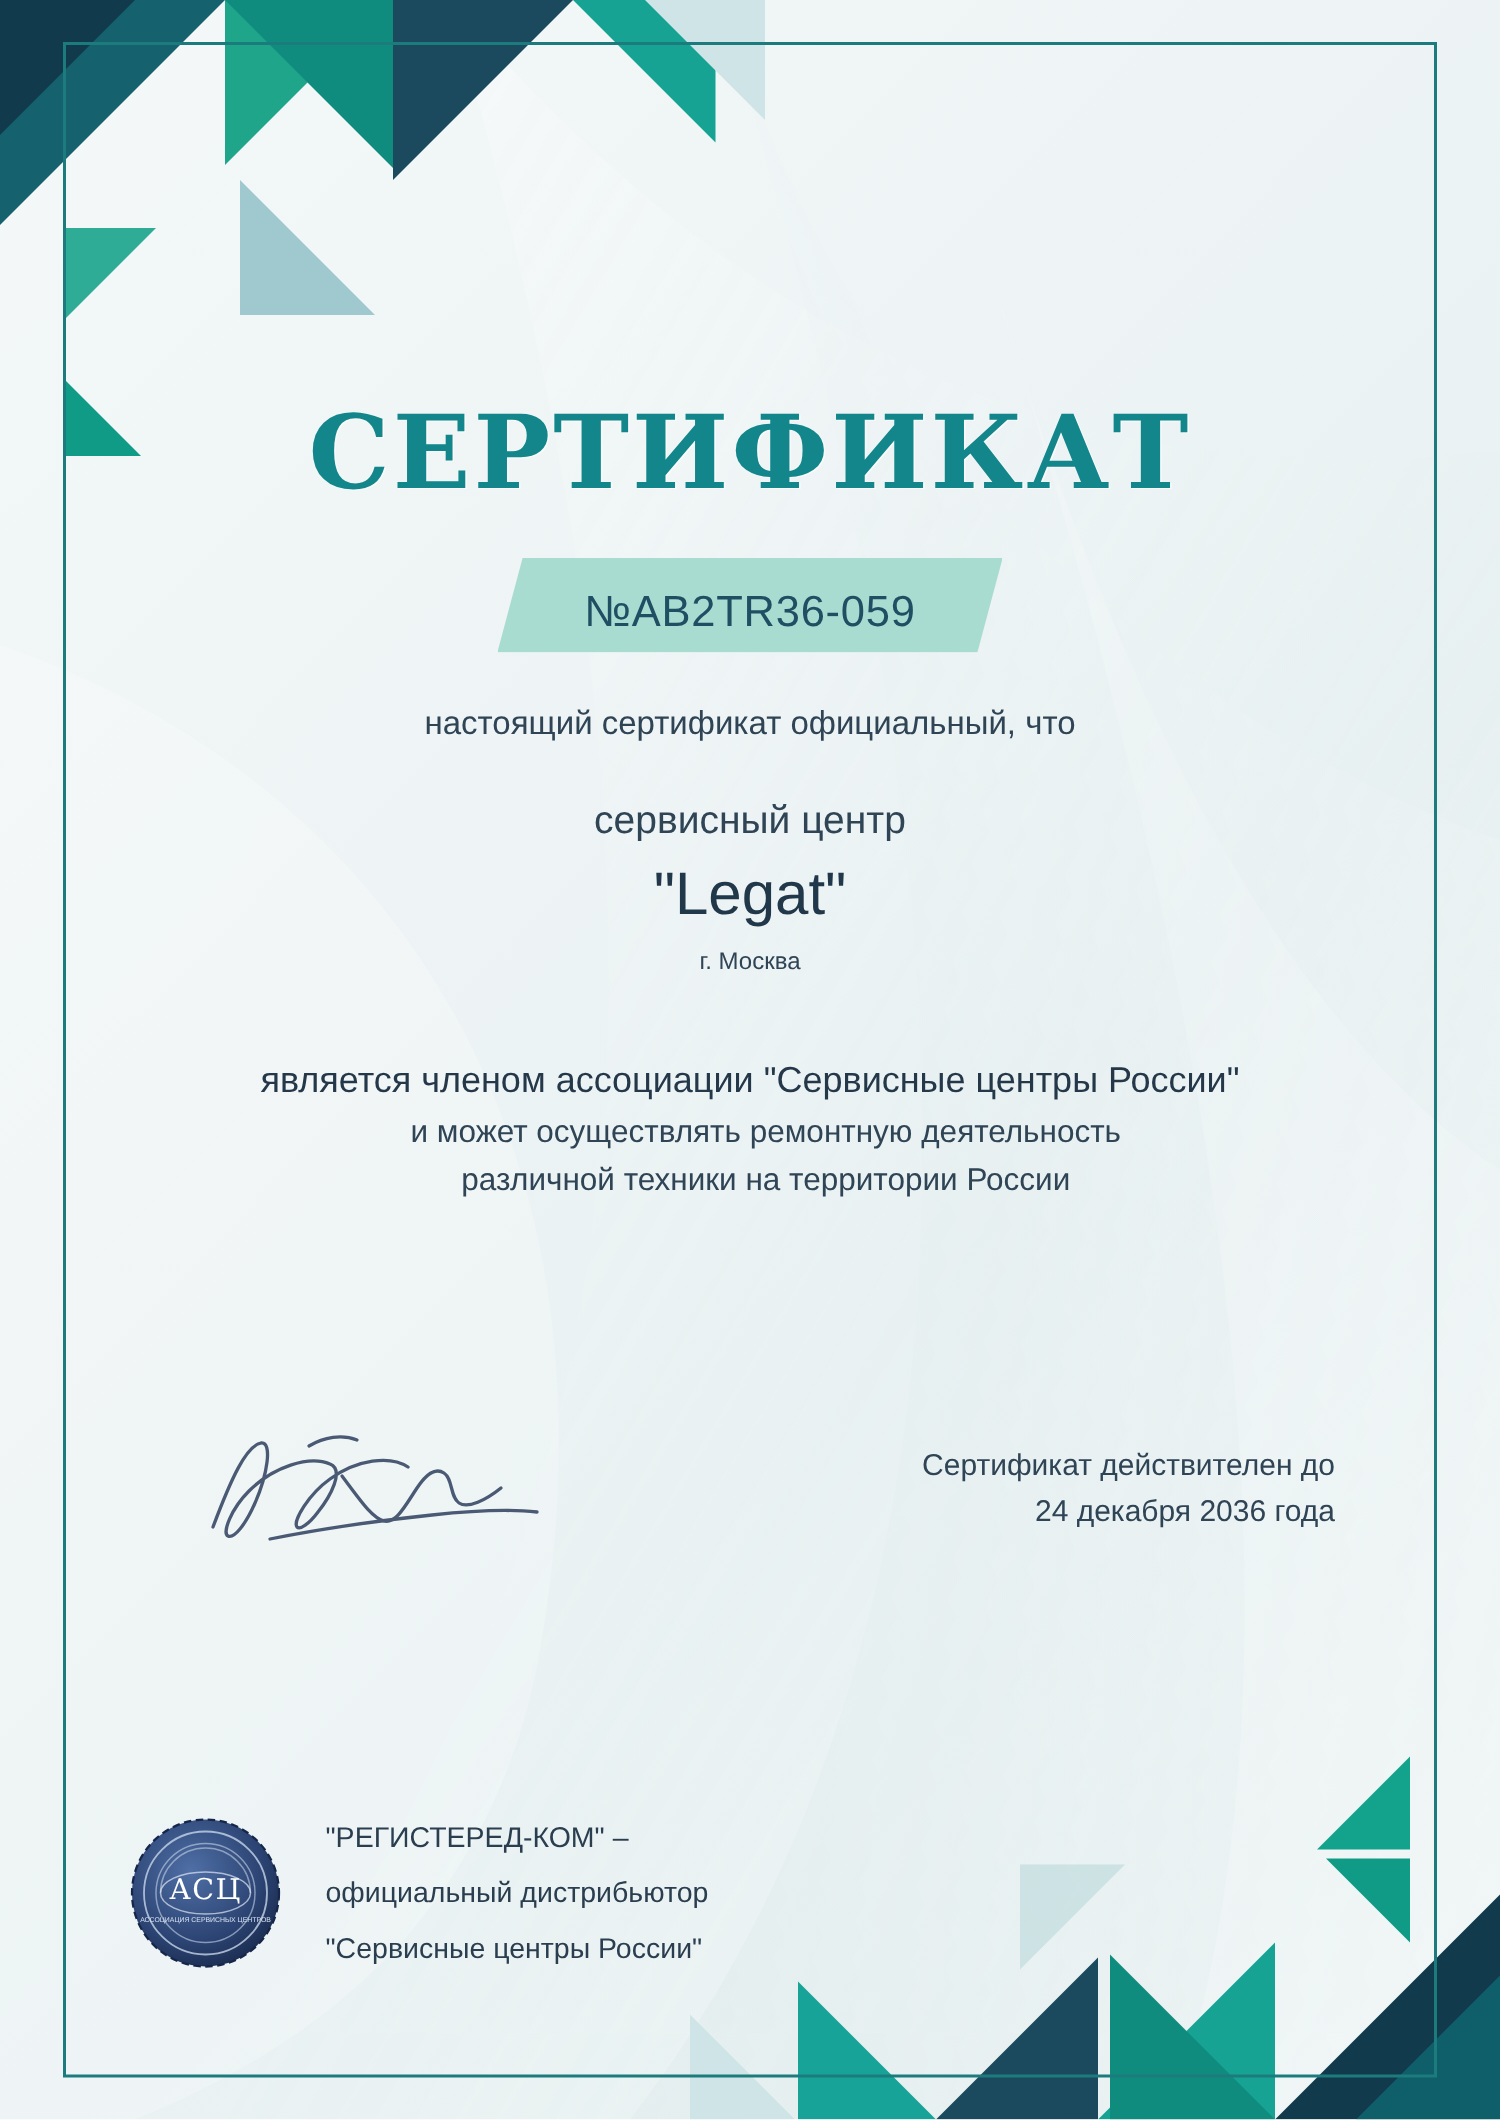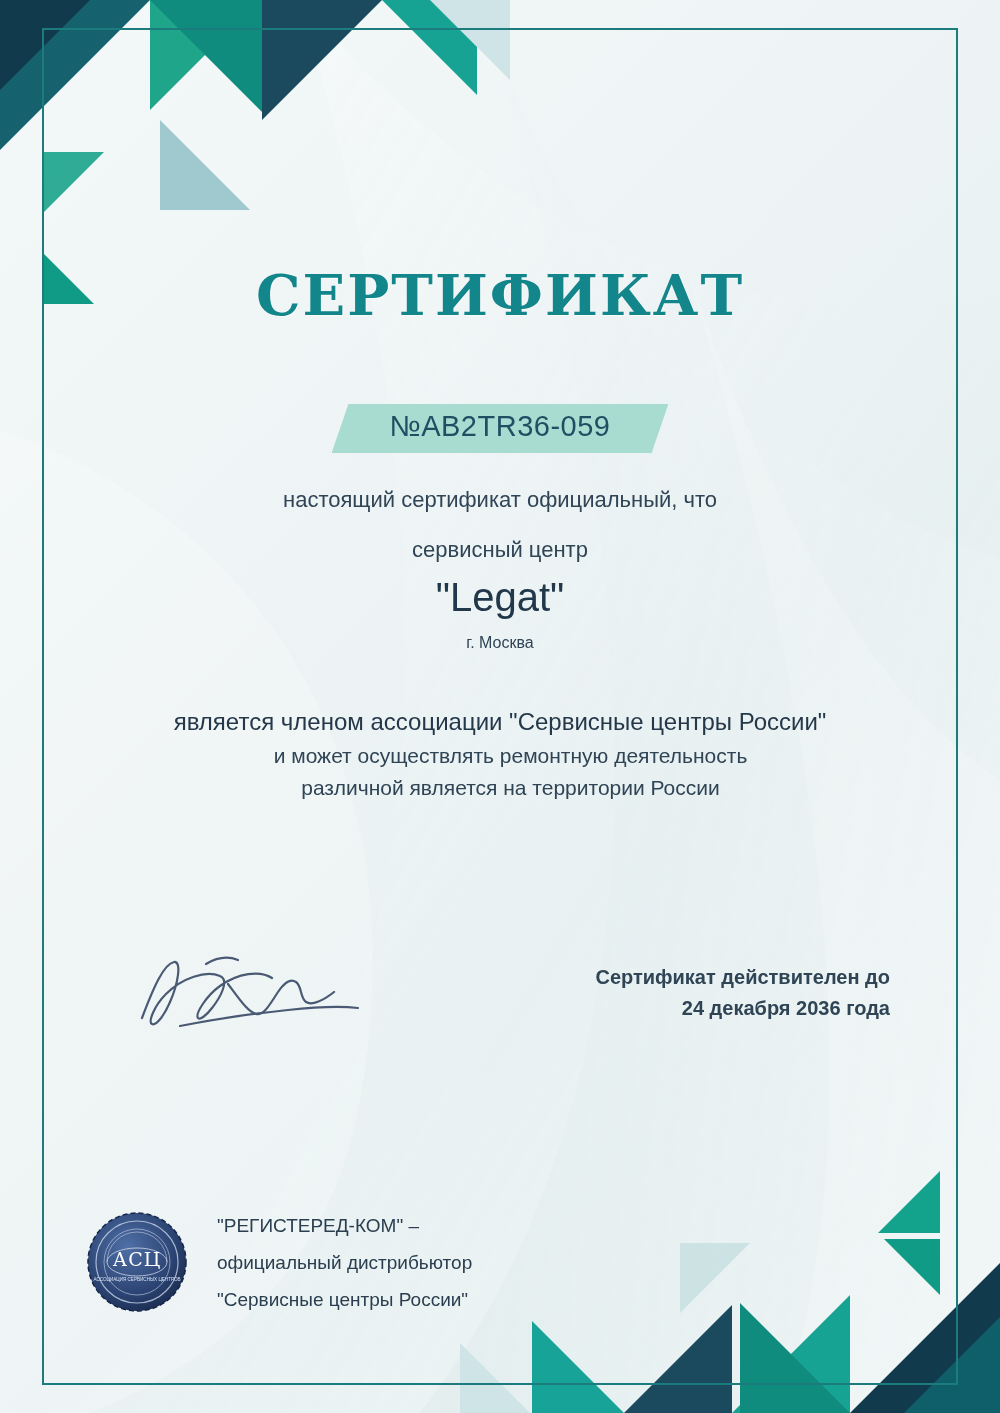--- a/index.html
+++ b/index.html
@@ -165,51 +165,50 @@
     left: 0;
     right: 0;
     top: 0;
     text-align: center;
   }
 
   .title {
     margin-top: 262px;
     font-family: "DejaVu Serif", "Liberation Serif", serif;
     font-weight: bold;
-    font-size: 56px;
+    font-size: 68px;
     letter-spacing: 2px;
     color: #12868a;
     text-shadow: 1px 1px 0 rgba(255,255,255,.6);
   }
 
   .number-wrap {
     margin-top: 30px;
     display: flex;
     justify-content: center;
   }
   .number-banner {
     position: relative;
     background: #a9dcd0;
     color: #1f4f63;
     font-size: 29px;
-    padding: 6px 58px 10px 58px;
+    padding: 20px 58px 10px 58px;
     clip-path: polygon(5% 0, 100% 0, 95% 100%, 0% 100%);
     letter-spacing: .5px;
-    margin-top: 46px;
   }
 
   .line-confirms {
     margin-top: 34px;
     font-size: 22px;
     color: #2f4455;
   }
 
   .org-type {
-    margin-top: 24px;
-    font-size: 22px;
+    margin-top: 36px;
+    font-size: 26px;
     color: #2f4455;
   }
   .org-name {
     margin-top: 12px;
     font-size: 40px;
     color: #20384a;
   }
   .org-city {
     margin-top: 14px;
     font-size: 16px;
@@ -244,21 +243,20 @@
     width: 260px;
     height: 110px;
     position: relative;
   }
   .validity {
     text-align: right;
     font-size: 20px;
     line-height: 1.55;
     color: #2f4455;
     padding-top: 22px;
-    font-weight: bold;
   }
 
   
   .footer {
     position: absolute;
     left: 85px;
     bottom: 95px;
     display: flex;
     align-items: center;
     gap: 28px;
@@ -335,21 +333,21 @@
 
     <div class="line-confirms">настоящий сертификат официальный, что</div>
 
     <div class="org-type">сервисный центр</div>
     <div class="org-name">"Legat"</div>
     <div class="org-city">г. Москва</div>
 
     <div class="body-block">
       <div class="body-line-1">является членом ассоциации "Сервисные центры России"</div>
       <div class="body-line-2">и может осуществлять ремонтную деятельность</div>
-      <div class="body-line-3">различной является на территории России</div>
+      <div class="body-line-3">различной техники на территории России</div>
     </div>
   </div>
 
   <div class="lower-row">
     <div class="signature">
       <svg viewBox="0 0 260 110" width="260" height="110">
         <g fill="none" stroke="#4a5a74" stroke-width="2.2" stroke-linecap="round">
           <path d="M22,78 C34,46 44,24 54,22 C62,21 58,44 50,62 C44,76 36,86 32,84 C28,82 34,66 46,54 C62,38 86,30 100,36 C110,40 100,58 92,68 C86,76 80,80 78,78 C75,74 86,56 100,46 C118,33 140,30 152,38"></path>
           <path d="M108,44 C120,60 128,72 136,74 C144,76 150,64 158,52 C164,43 170,38 176,42 C182,46 180,58 186,62 C192,66 204,60 214,52"></path>
           <path d="M60,86 C90,80 130,74 168,70 C196,67 220,66 238,68"></path>

